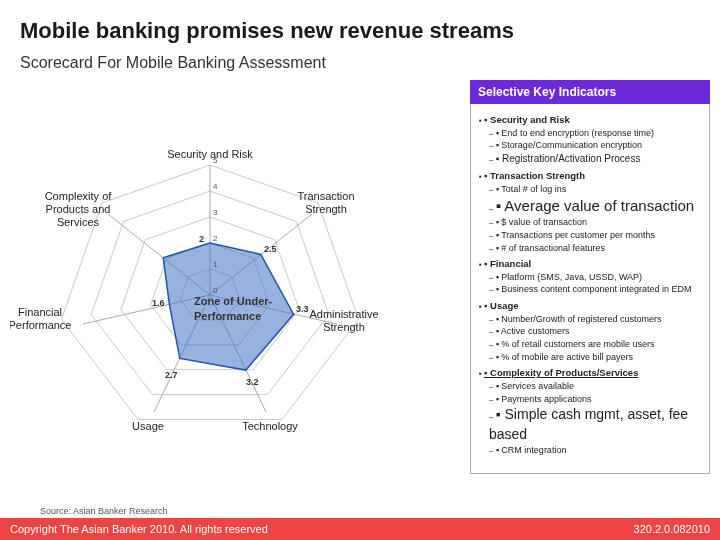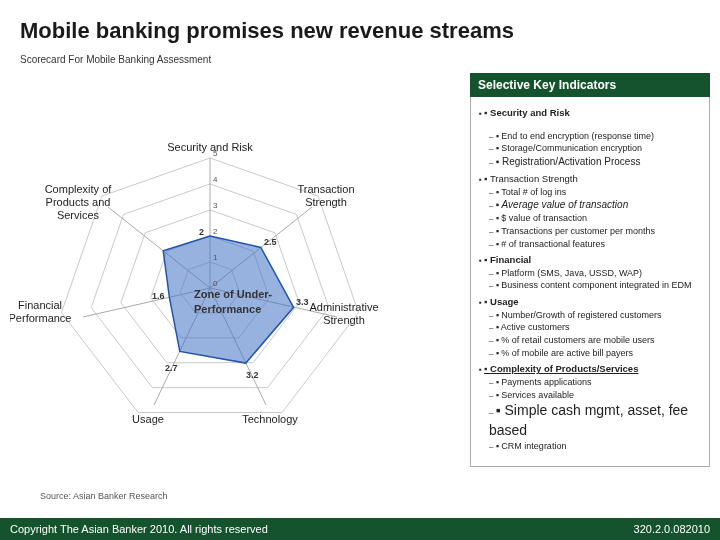--- a/index.html
+++ b/index.html
@@ -19,21 +19,21 @@
     }
     .header {
       padding: 18px 20px 6px 20px;
     }
     .header h1 {
       font-size: 22px;
       font-weight: bold;
       color: #1a1a1a;
     }
     .subtitle {
-      font-size: 10px;
+      font-size: 16px;
       color: #333;
       padding: 4px 20px 8px 20px;
     }
     .content-area {
       display: flex;
       flex: 1;
       padding: 0 10px 0 10px;
     }
     
     .chart-area {
@@ -41,21 +41,21 @@
       position: relative;
       min-width: 420px;
     }
     
     .indicators-panel {
       width: 240px;
       margin-left: 6px;
       margin-top: 0px;
     }
     .indicators-header {
-      background: #14532d;
+      background: #6d28d9;
       color: #fff;
       font-size: 12px;
       font-weight: bold;
       padding: 5px 8px;
     }
     .indicators-body {
       border: 1px solid #aaa;
       border-top: none;
       padding: 6px 8px;
       font-size: 9.5px;
@@ -73,21 +73,21 @@
       font-size: 8px;
     }
     .indicators-body ul ul {
       padding-left: 10px;
     }
     .indicators-body ul ul li::before {
       content: "– ";
       font-size: 8px;
     }
     .footer {
-      background: #14532d;
+      background: #ef4444;
       color: #fff;
       text-align: center;
       font-size: 11px;
       padding: 5px 10px;
       display: flex;
       justify-content: space-between;
       align-items: center;
     }
     .source-text {
       font-size: 9px;
@@ -236,52 +236,52 @@
         <text class="axis-label" x="138" y="350" text-anchor="middle">Usage</text>
 
         <text class="axis-label" x="30" y="236" text-anchor="middle">Financial</text>
         <text class="axis-label" x="30" y="249" text-anchor="middle">Performance</text>
 
         <text class="axis-label" x="68" y="120" text-anchor="middle">Complexity of</text>
         <text class="axis-label" x="68" y="133" text-anchor="middle">Products and</text>
         <text class="axis-label" x="68" y="146" text-anchor="middle">Services</text>
       </svg>
 
-      <div class="source-text" style="position:absolute;bottom:15px;left:10px;">Source: Asian Banker Research</div>
+      <div class="source-text" style="position:absolute;bottom:0;left:10px;">Source: Asian Banker Research</div>
     </div>
 
     <div class="indicators-panel">
       <div class="indicators-header">Selective Key Indicators</div>
       <div class="indicators-body">
           <ul style="list-style:none;padding:0;">
             <li style="margin-top:3px;"><span style="font-weight:bold;">▪ Security and Risk</span><ul style="list-style:none;padding-left:10px;">
-                <li style="font-size:9px;line-height:1.4;margin-top:10px;">▪ End to end encryption (response time)</li>
+                <li style="font-size:9px;line-height:1.4;">▪ End to end encryption (response time)</li>
                 <li style="font-size:9px;line-height:1.4;">▪ Storage/Communication encryption</li>
                 <li style="font-size:10px;line-height:1.4;">▪ Registration/Activation Process</li>
               </ul></li>
-            <li style="margin-top:3px;"><span style="font-weight:normal;">▪ Transaction Strength</span><ul style="list-style:none;padding-left:10px;">
+            <li style="margin-top:3px;"><span style="font-weight:bold;">▪ Transaction Strength</span><ul style="list-style:none;padding-left:10px;">
                 <li style="font-size:9px;line-height:1.4;">▪ Total # of log ins</li>
-                <li style="font-size:10px;line-height:1.4;font-style:italic;">▪ Average value of transaction</li>
+                <li style="font-size:15px;line-height:1.4;">▪ Average value of transaction</li>
                 <li style="font-size:9px;line-height:1.4;">▪ $ value of transaction</li>
                 <li style="font-size:9px;line-height:1.4;">▪ Transactions per customer per months</li>
                 <li style="font-size:9px;line-height:1.4;">▪ # of transactional features</li>
               </ul></li>
             <li style="margin-top:3px;"><span style="font-weight:bold;">▪ Financial</span><ul style="list-style:none;padding-left:10px;">
                 <li style="font-size:9px;line-height:1.4;">▪ Platform (SMS, Java, USSD, WAP)</li>
                 <li style="font-size:9px;line-height:1.4;">▪ Business content component integrated in EDM</li>
               </ul></li>
             <li style="margin-top:3px;"><span style="font-weight:bold;">▪ Usage</span><ul style="list-style:none;padding-left:10px;">
                 <li style="font-size:9px;line-height:1.4;">▪ Number/Growth of registered customers</li>
                 <li style="font-size:9px;line-height:1.4;">▪ Active customers</li>
                 <li style="font-size:9px;line-height:1.4;">▪ % of retail customers are mobile users</li>
                 <li style="font-size:9px;line-height:1.4;">▪ % of mobile are active bill payers</li>
               </ul></li>
             <li style="margin-top:3px;"><span style="font-weight:bold;text-decoration:underline;">▪ Complexity of Products/Services</span><ul style="list-style:none;padding-left:10px;">
+                <li style="font-size:9px;line-height:1.4;">▪ Services available</li>
                 <li style="font-size:9px;line-height:1.4;">▪ Payments applications</li>
-                <li style="font-size:9px;line-height:1.4;">▪ Services available</li>
                 <li style="font-size:14px;line-height:1.4;">▪ Simple cash mgmt, asset, fee based</li>
                 <li style="font-size:9px;line-height:1.4;">▪ CRM integration</li>
               </ul></li>
           </ul>
         </div>
     </div>
   </div>
 
   <div class="footer">
     <span>Copyright The Asian Banker 2010. All rights reserved</span>

